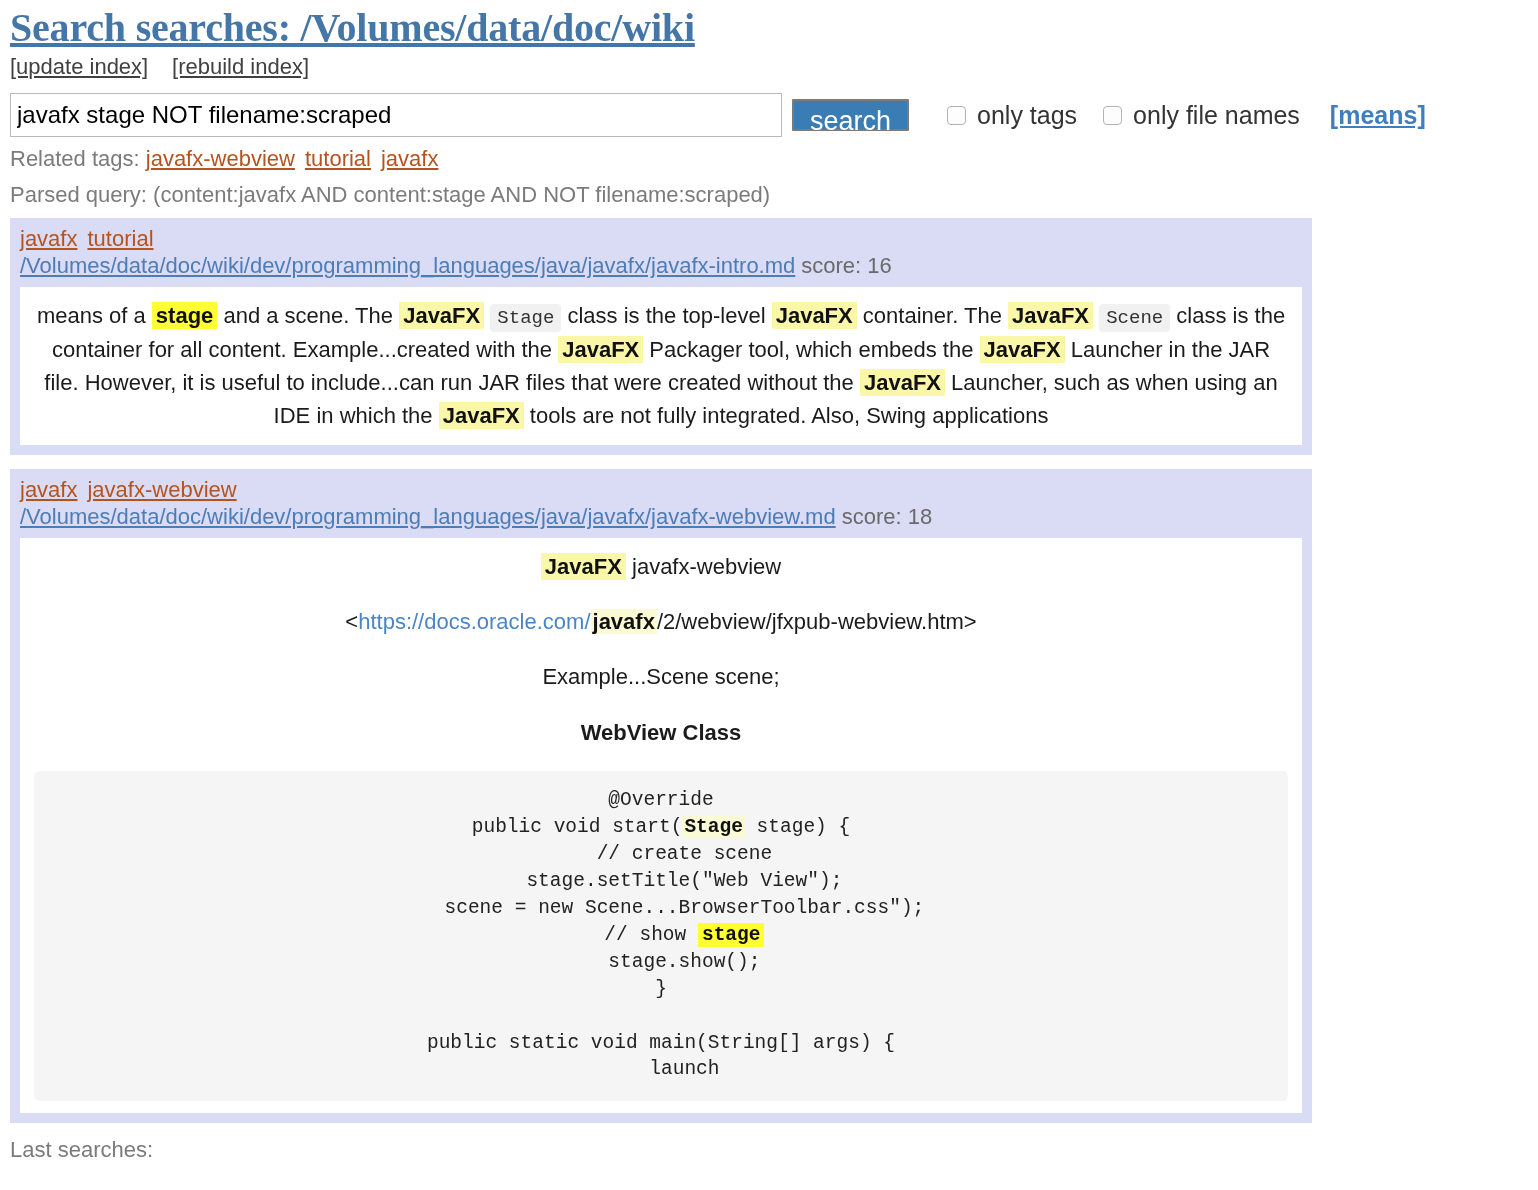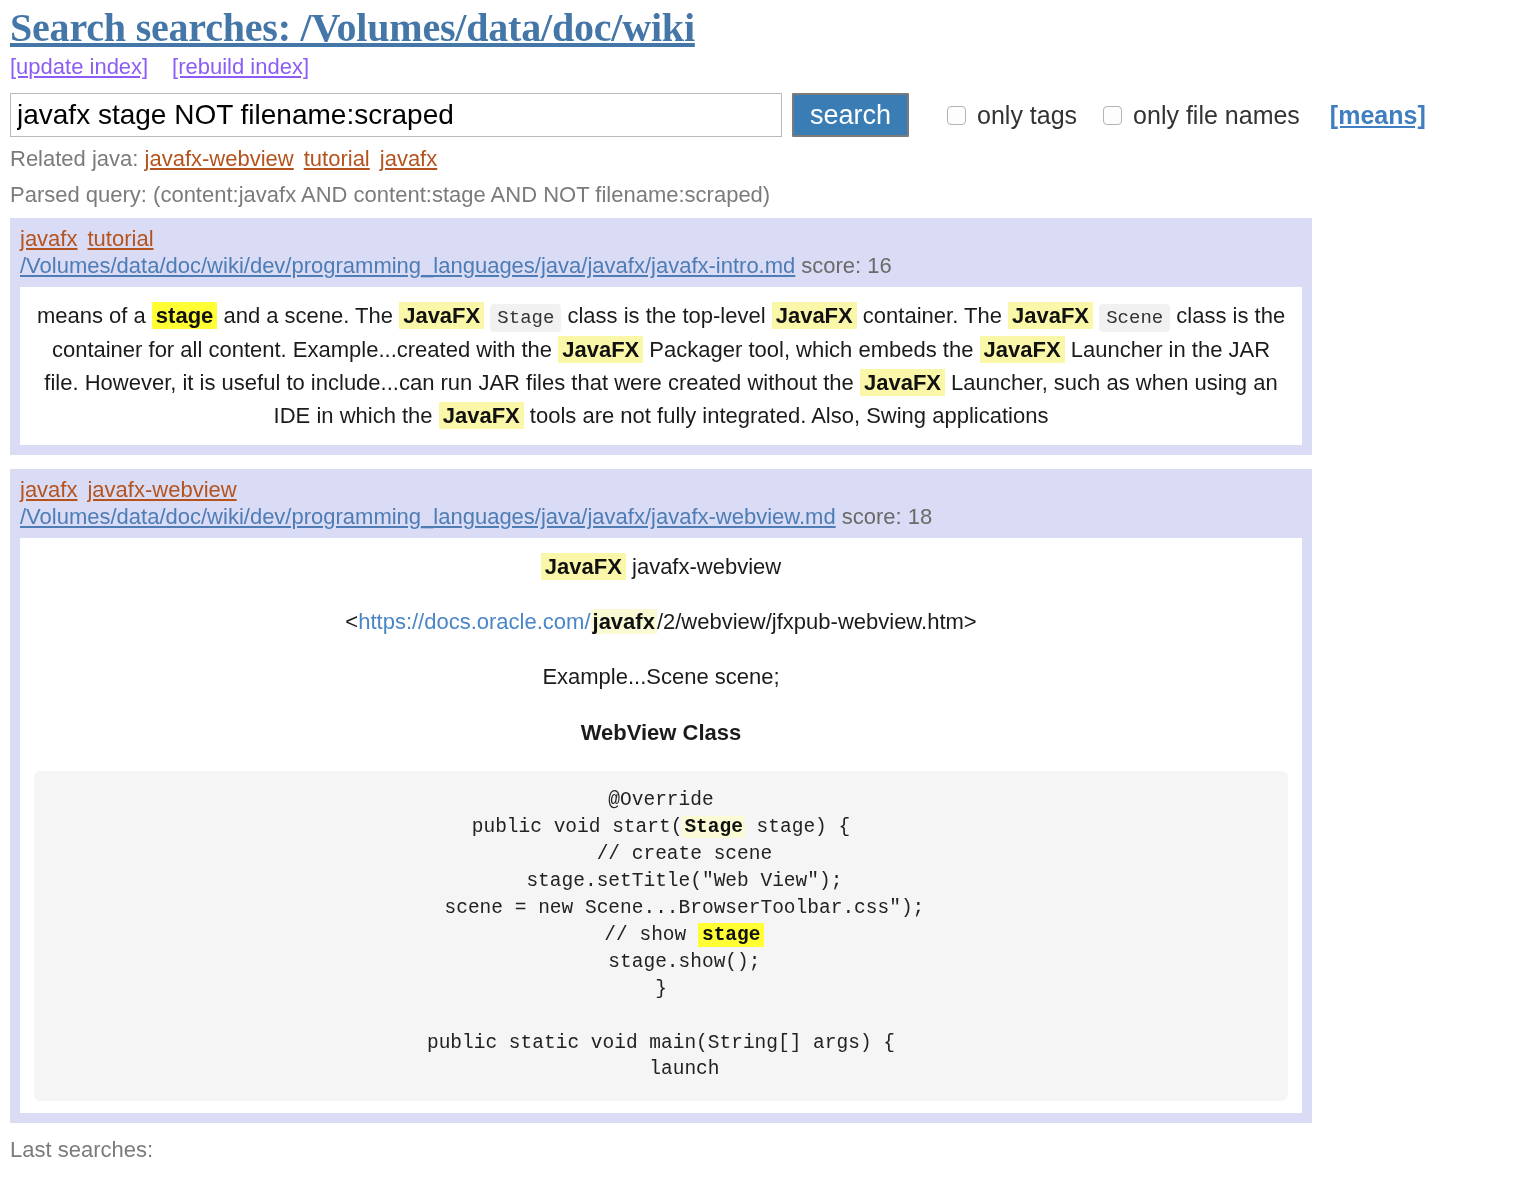--- a/index.html
+++ b/index.html
@@ -30,48 +30,48 @@
     text-decoration: underline;
     margin: 0 0 6px 0;
     line-height: 1.08;
     letter-spacing: -0.2px;
   }
   .index-links {
     margin: 0 0 14px 0;
     line-height: 1.1;
   }
   .index-links a {
-    color: #8b5cf6;
+    color: #404040;
     text-decoration: underline;
     font-size: 22px;
     margin-right: 18px;
   }
 
   
   .search-row {
     display: flex;
     align-items: center;
     margin-bottom: 9px;
   }
   .search-input {
     width: 772px;
     height: 44px;
     box-sizing: border-box;
     font-family: "Liberation Sans", sans-serif;
-    font-size: 28px;
+    font-size: 24px;
     color: #000000;
     padding: 2px 6px;
     border: 1px solid #b9b9b9;
     background: #ffffff;
     outline: none;
     border-radius: 0;
   }
   .search-button {
     margin-left: 10px;
-    height: 44px;
+    height: 32px;
     padding: 0 16px;
     background: #3a7db5;
     color: #ffffff;
     border: 2px solid #7b7b7b;
     font-family: "Liberation Sans", sans-serif;
     font-size: 27px;
     font-weight: normal;
     line-height: 40px;
     cursor: pointer;
     border-radius: 1px;
@@ -236,21 +236,21 @@
     <div class="opt-group">
       <span class="opt-check"></span>
       <span class="opt-label">only tags</span>
       <span class="opt-check"></span>
       <span class="opt-label">only file names</span>
       <a class="clear-link" href="#">[means]</a>
     </div>
   </div>
 
   <div class="meta-line">
-    <span class="lbl">Related java:</span>
+    <span class="lbl">Related tags:</span>
     <span id="related-tags-container"><a class="tag-link" href="#">javafx-webview</a><a class="tag-link" href="#">tutorial</a><a class="tag-link" href="#">javafx</a></span>
   </div>
 
   <div class="meta-line">Parsed query: (content:javafx AND content:stage AND NOT filename:scraped)</div>
 
   <div id="results-container">
       <div class="result">
         <div class="result-tags"><a href="#">javafx</a><a href="#">tutorial</a></div>
         <div class="result-path-row"><a class="result-path" href="#">/Volumes/data/doc/wiki/dev/programming_languages/java/javafx/javafx-intro.md</a><span class="result-score">score: 16</span></div>
         <div class="snippet">

